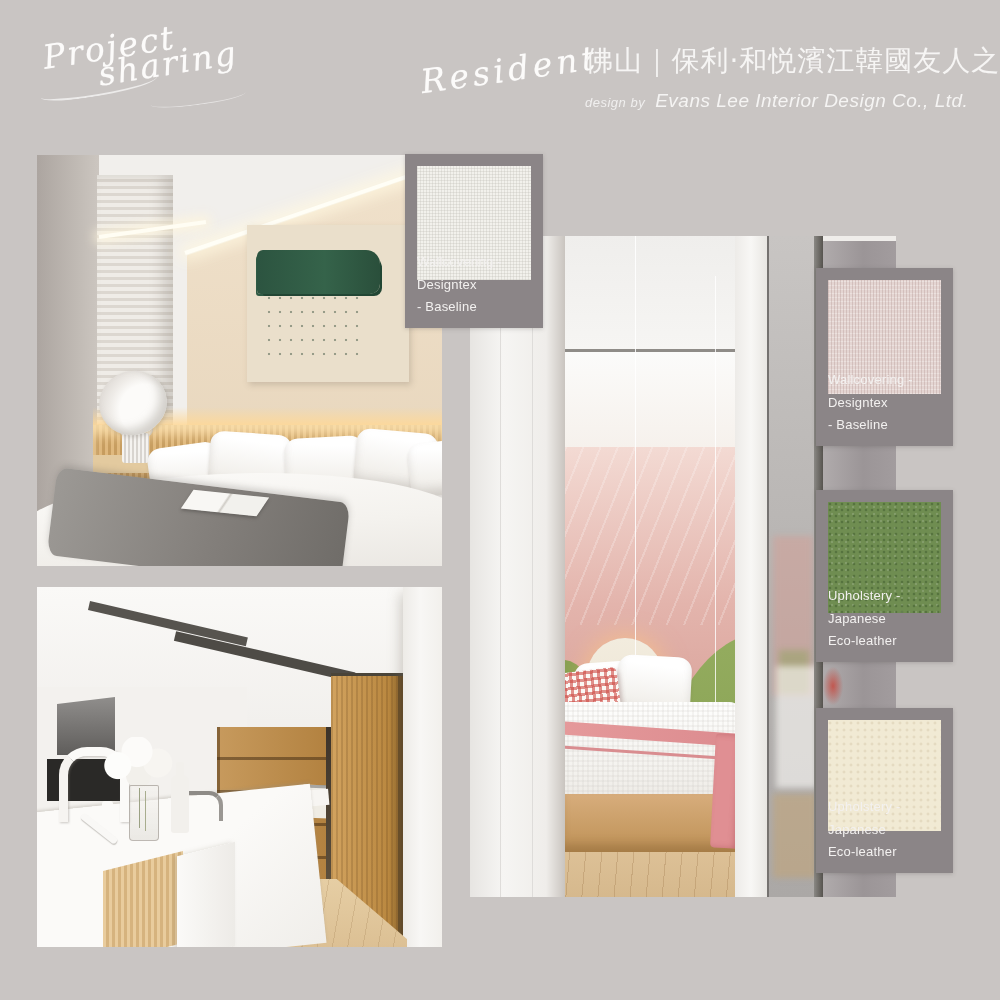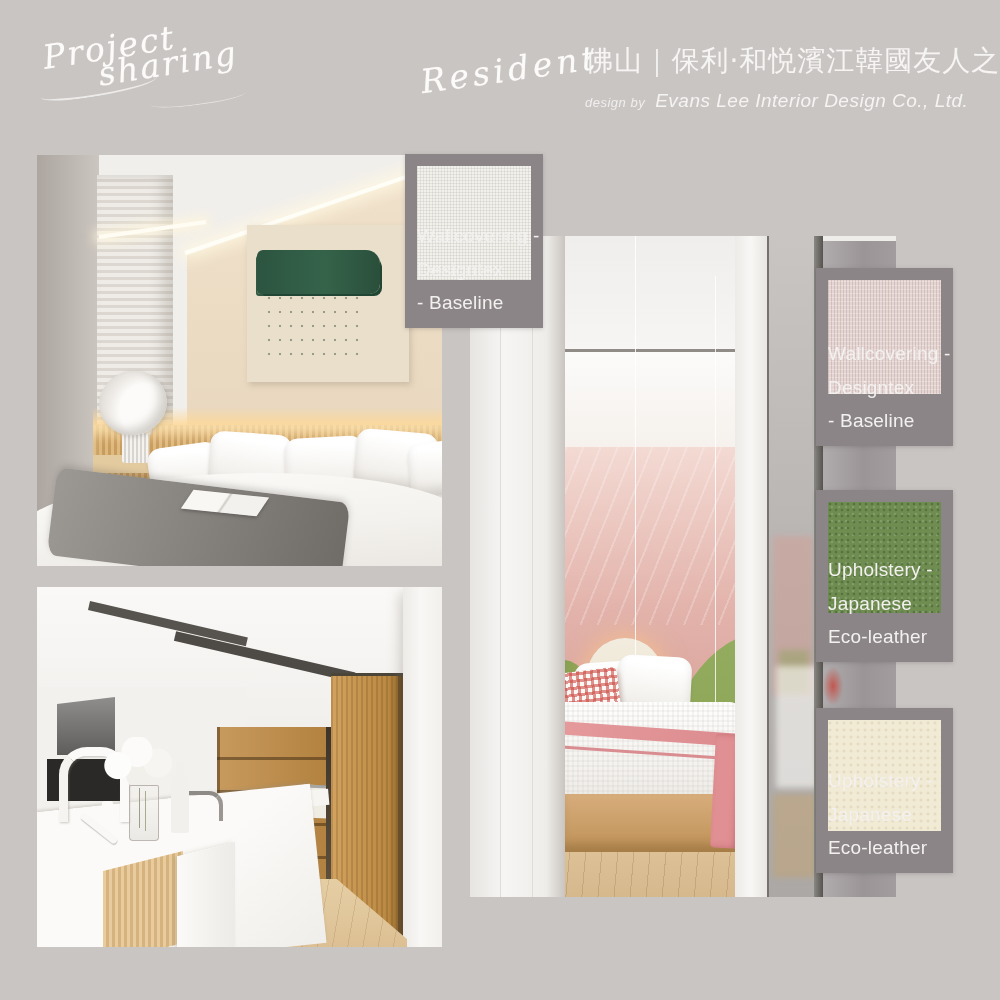--- a/index.html
+++ b/index.html
@@ -220,21 +220,21 @@
   .tex-linen-pink{background-image:
      repeating-linear-gradient(90deg,rgba(158,124,120,.25) 0 1px,transparent 1px 3px),
      repeating-linear-gradient(0deg,rgba(255,255,255,.28) 0 1px,transparent 1px 4px);}
   .tex-leather-green{background-image:
      radial-gradient(circle at 2px 2px,rgba(32,58,20,.3) 1px,transparent 1.7px),
      radial-gradient(circle at 4px 5px,rgba(255,255,255,.14) 1px,transparent 1.6px);
      background-size:6px 6px,7px 7px;}
   .tex-leather-cream{background-image:
      radial-gradient(circle at 2px 3px,rgba(168,146,104,.18) 1px,transparent 1.8px);
      background-size:7px 7px;}
-  .swatch-label{position:absolute;left:12px;bottom:9px;color:#F3F1F0;font-size:19px;
+  .swatch-label{position:absolute;left:12px;bottom:9px;color:#F3F1F0;font-size:13px;
      letter-spacing:.2px;line-height:1.75;}
 </style>
 </head>
 <body>
 
 <div class="board" style="background-color: rgb(201, 197, 195);">
 
   <div class="abs script project-script">
     <span>Project</span>
     <span class="project-line2">sharing</span>

